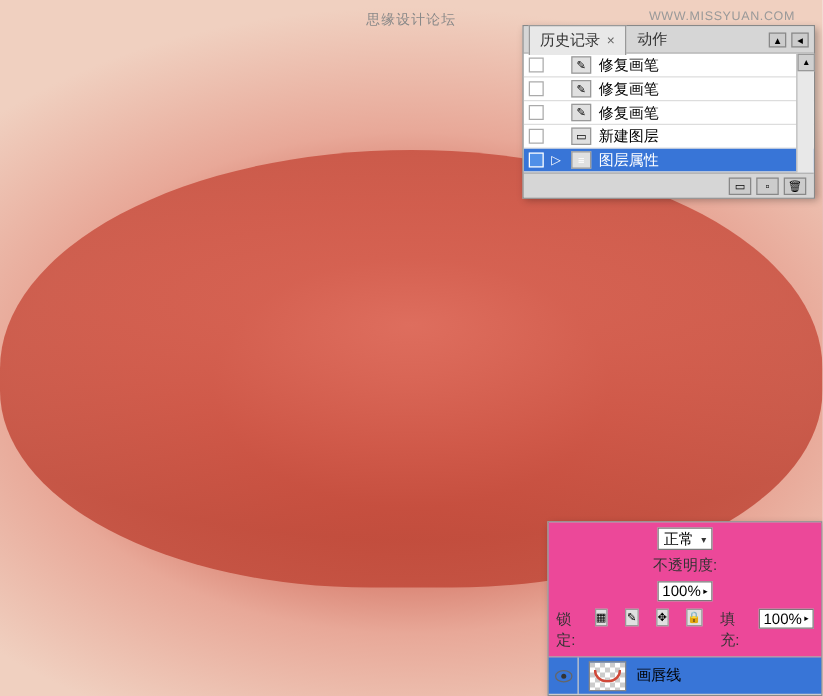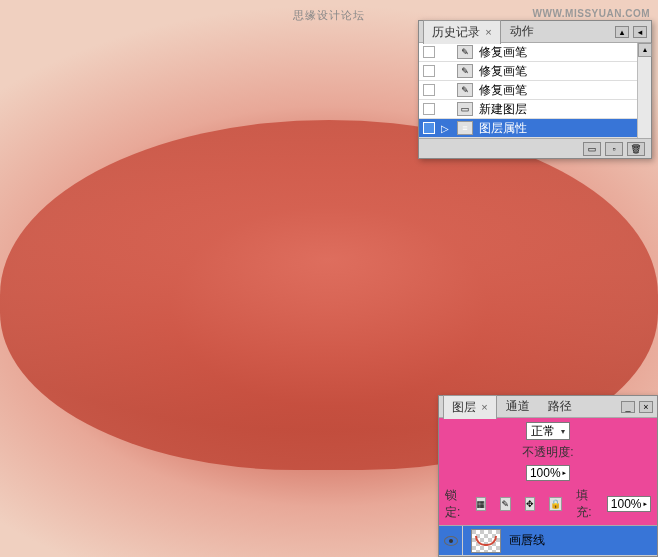--- a/index.html
+++ b/index.html
@@ -36,25 +36,24 @@
       left: 50%;
       transform: translateX(-50%);
       color: #888;
       font-size: 11px;
       letter-spacing: 1px;
       text-align: right;
     }
     .watermark-url {
       position: absolute;
       top: 8px;
-      right: 8px;
+      right: 22px;
       color: #999;
       font-size: 10px;
       letter-spacing: 0.5px;
-      font-weight: bold;
     }
     
     .panel {
       position: absolute;
       background: #d6d6d6;
       border: 1px solid #888;
       box-shadow: 2px 2px 6px rgba(0,0,0,0.3);
     }
     
     .history-panel {
@@ -240,21 +239,21 @@
       display: inline-flex;
       align-items: center;
       gap: 2px;
     }
     .opt-arrow {
       font-size: 7px;
     }
     
     .lock-row {
       display: flex;
-      align-items: center;
+      align-items: flex-start;
       gap: 14px;
       width: 100%;
       padding-top: 2px;
     }
     .lock-icon {
       width: 16px;
       height: 14px;
       border: 1px solid #999;
       background: #e0e0e0;
       font-size: 9px;
@@ -385,36 +384,20 @@
   </div>
 
   <div class="panel-footer">
     <div class="footer-icon">▭</div>
     <div class="footer-icon">▫</div>
     <div class="footer-icon">🗑</div>
   </div>
 </div>
 
 <div class="panel layers-panel">
-  <div class="panel-tabs">
-    <div class="tab active">
-      <span>图层</span>
-      <span class="tab-close">×</span>
-    </div>
-    <div class="tab">
-      <span>通道</span>
-    </div>
-    <div class="tab">
-      <span>路径</span>
-    </div>
-    <div class="panel-controls">
-      <div class="panel-ctrl">_</div>
-      <div class="panel-ctrl">×</div>
-    </div>
-  </div>
 
   <div class="layers-options">
     <div class="blend-select">
       <span>正常</span>
       <span class="arrow">▾</span>
     </div>
     <span class="opt-label">不透明度:</span>
     <div class="opt-input">
       <span>100%</span>
       <span class="opt-arrow">▸</span>

